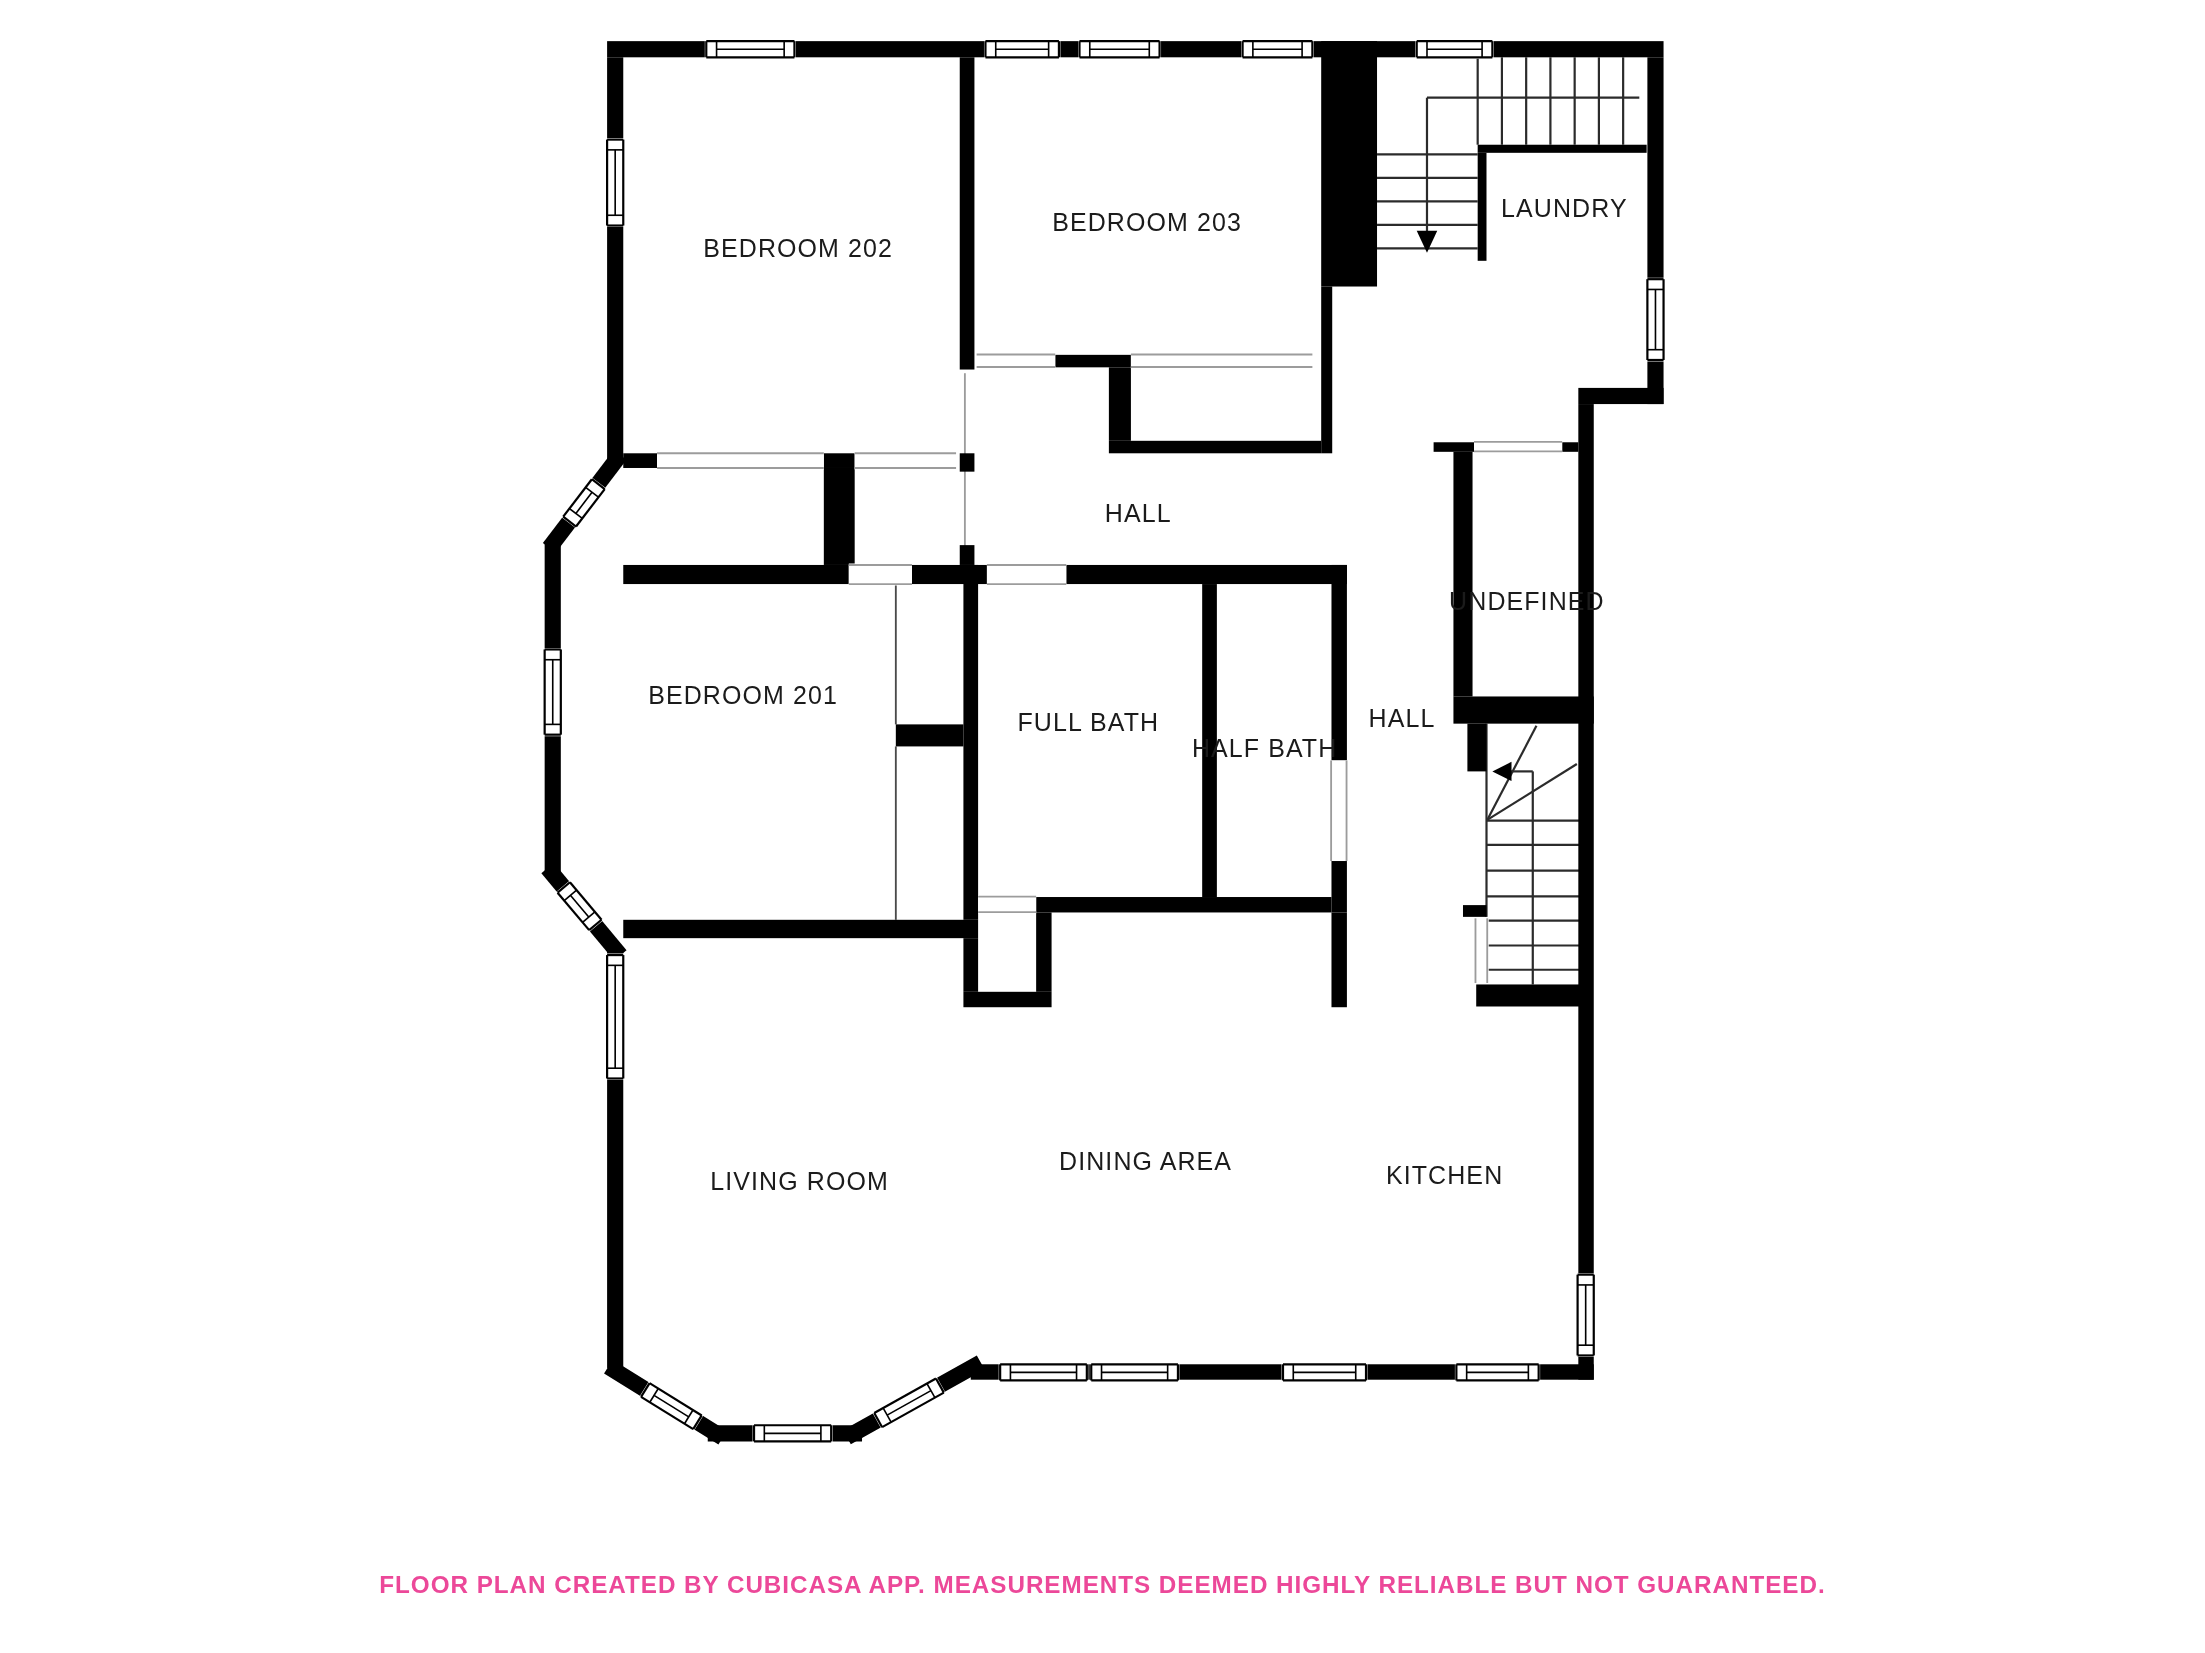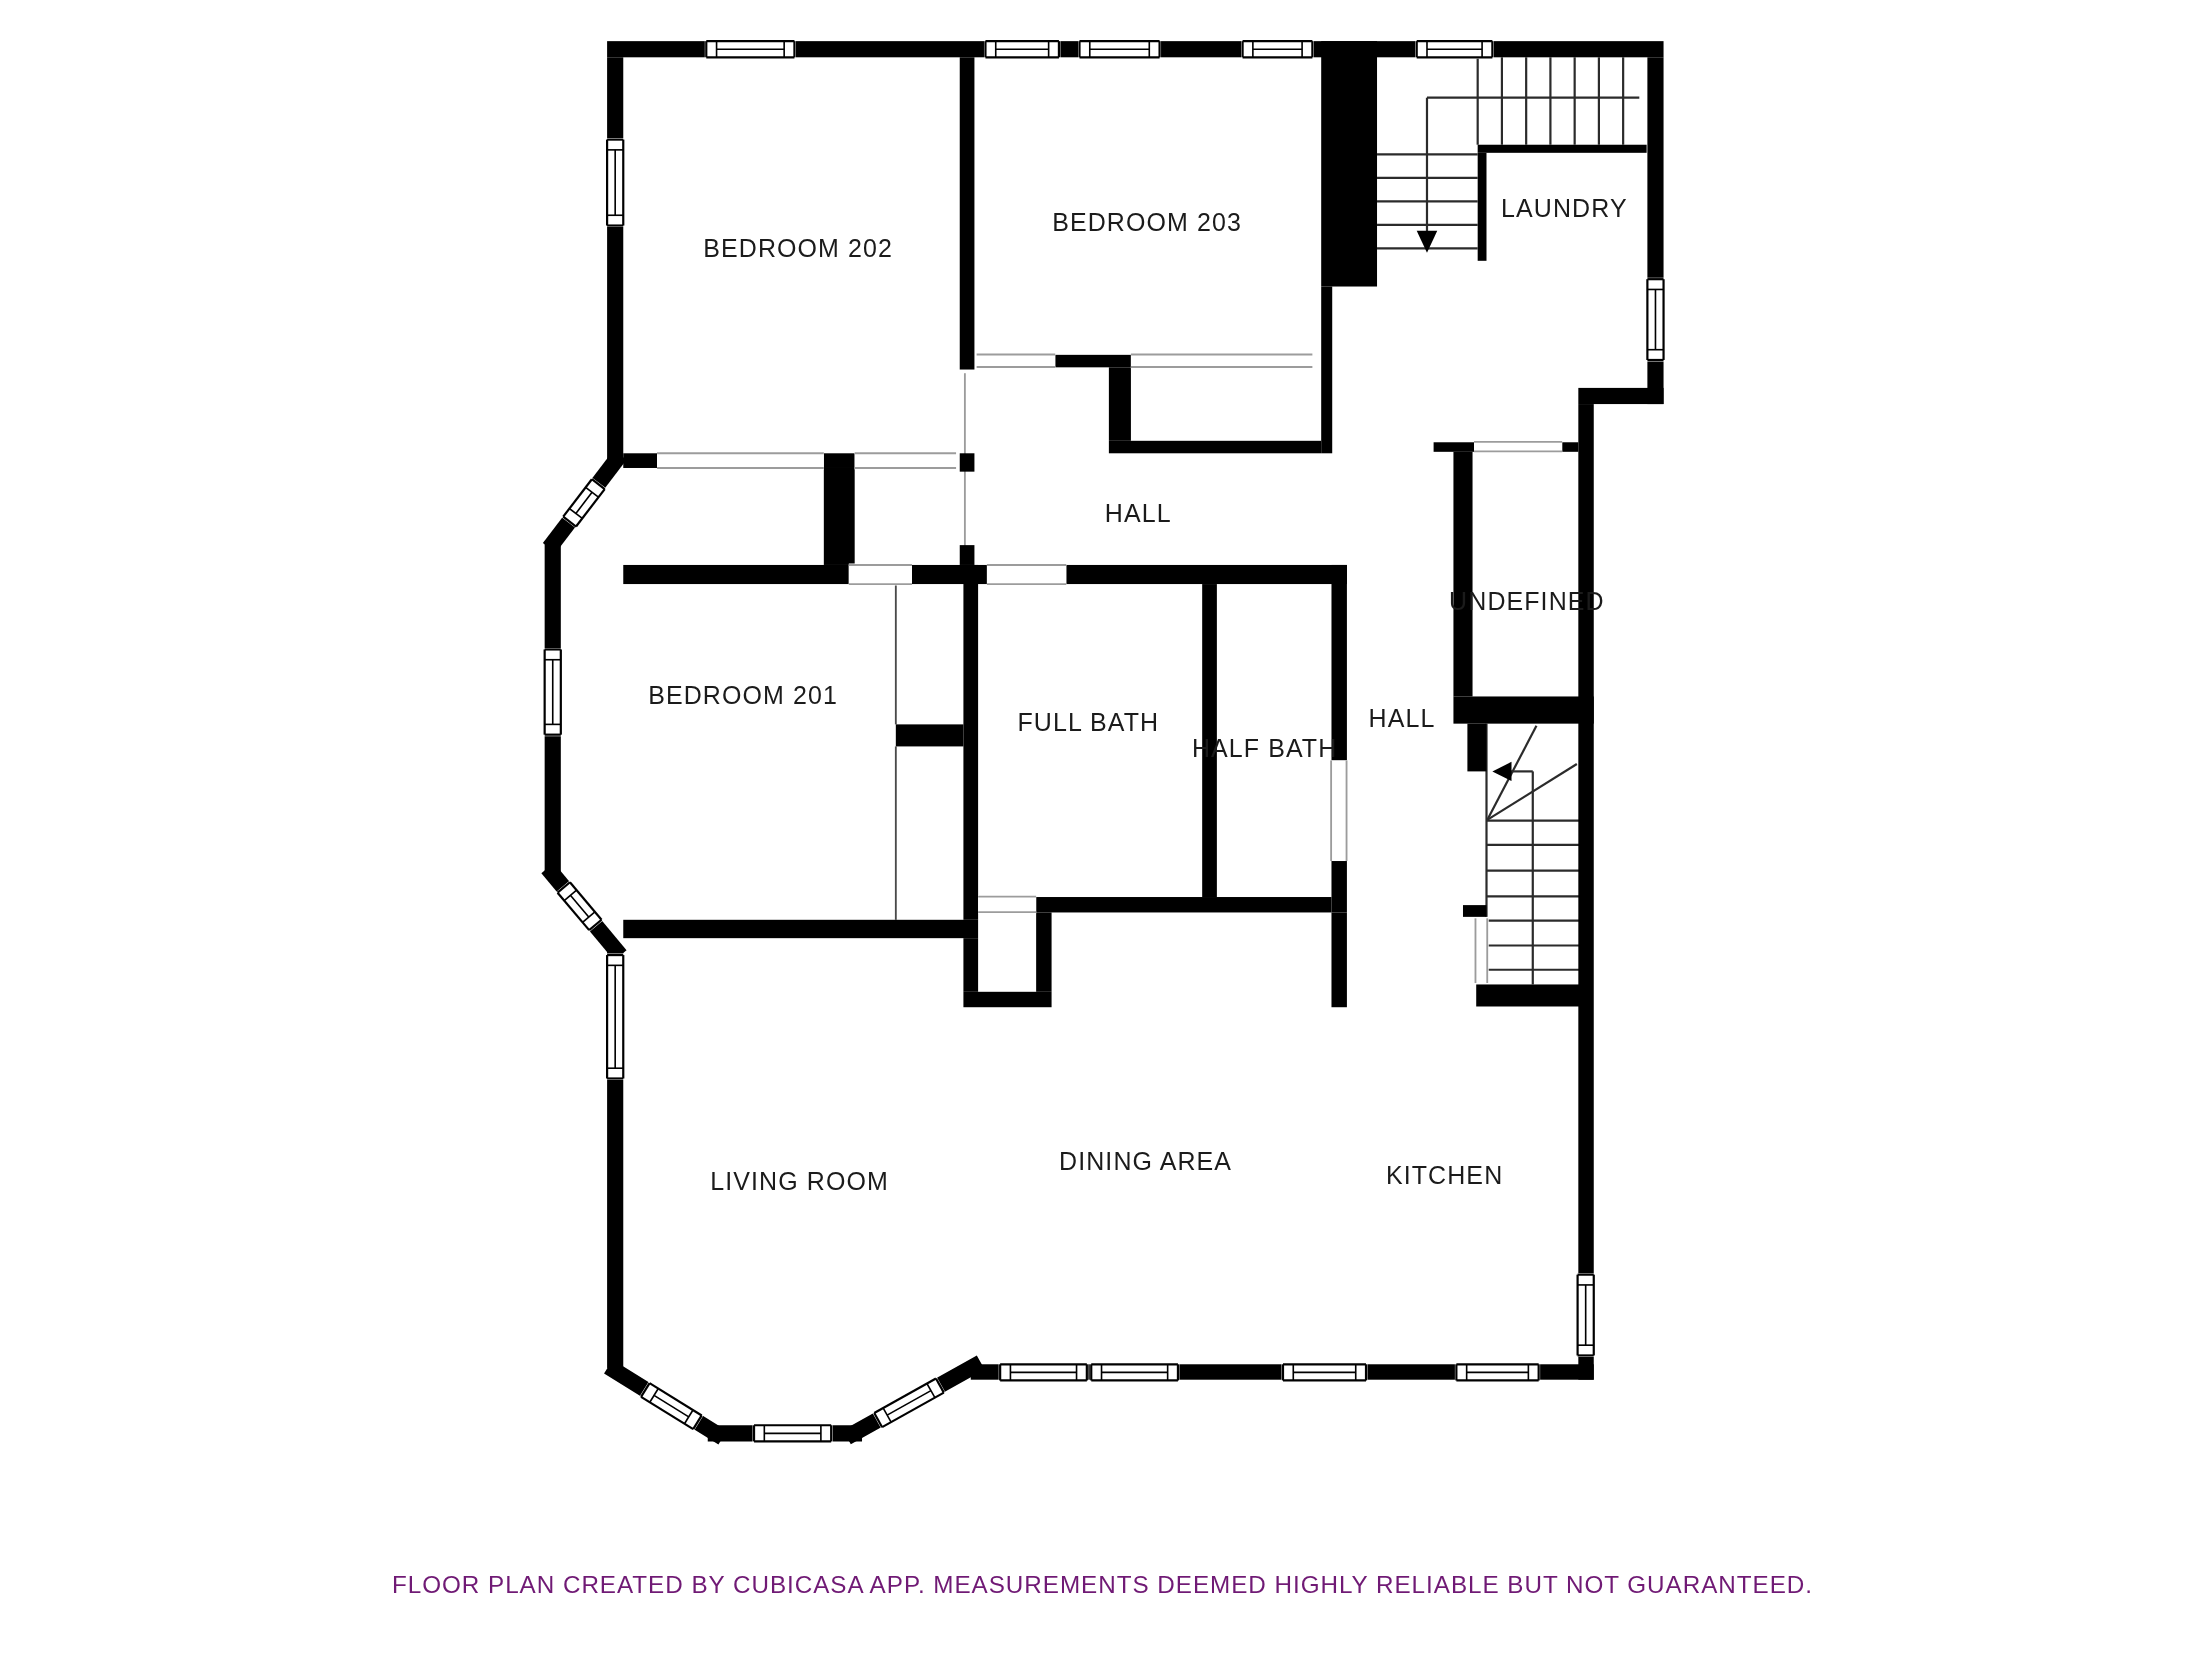--- a/index.html
+++ b/index.html
@@ -1,23 +1,24 @@
 <!DOCTYPE html>
 <html style="font-size:11.8px"><head>
 <meta charset="utf-8">
 <style>
   html,body{margin:0;padding:0;background:#ffffff;height:100%;}
   body{font-family:"Liberation Sans", sans-serif;}
   .stage{position:relative;width:min(100vw, calc(100vh * 4 / 3));aspect-ratio:4/3;margin:0 auto;container-type:inline-size;background:#ffffff;}
   .stage svg{position:absolute;inset:0;width:100%;height:100%;display:block;}
   .footer-note{
     position:absolute;left:0;right:0;top:95.9%;transform:translateY(-50%);
-    text-align:center;color:#701a75;letter-spacing:0.04em;
+    text-align:center;color:#ec4899;letter-spacing:0.04em;
     font-size:1.1vw;font-size:1.1cqw;white-space:nowrap;
     font-family:"Liberation Sans", sans-serif;
+    font-weight:bold;
   }
 </style>
 </head>
 <body>
 
 <div class="stage">
   <svg id="plan-svg" xmlns="http://www.w3.org/2000/svg" preserveAspectRatio="xMidYMid meet" viewBox="0 0 3000 2250">
       <rect x="0" y="0" width="3000" height="2250" fill="#ffffff"></rect>
       <g>
         <line x1="2010" y1="78" x2="2010" y2="197" stroke="#2b2b2b" stroke-width="3" stroke-linecap="butt"></line>

